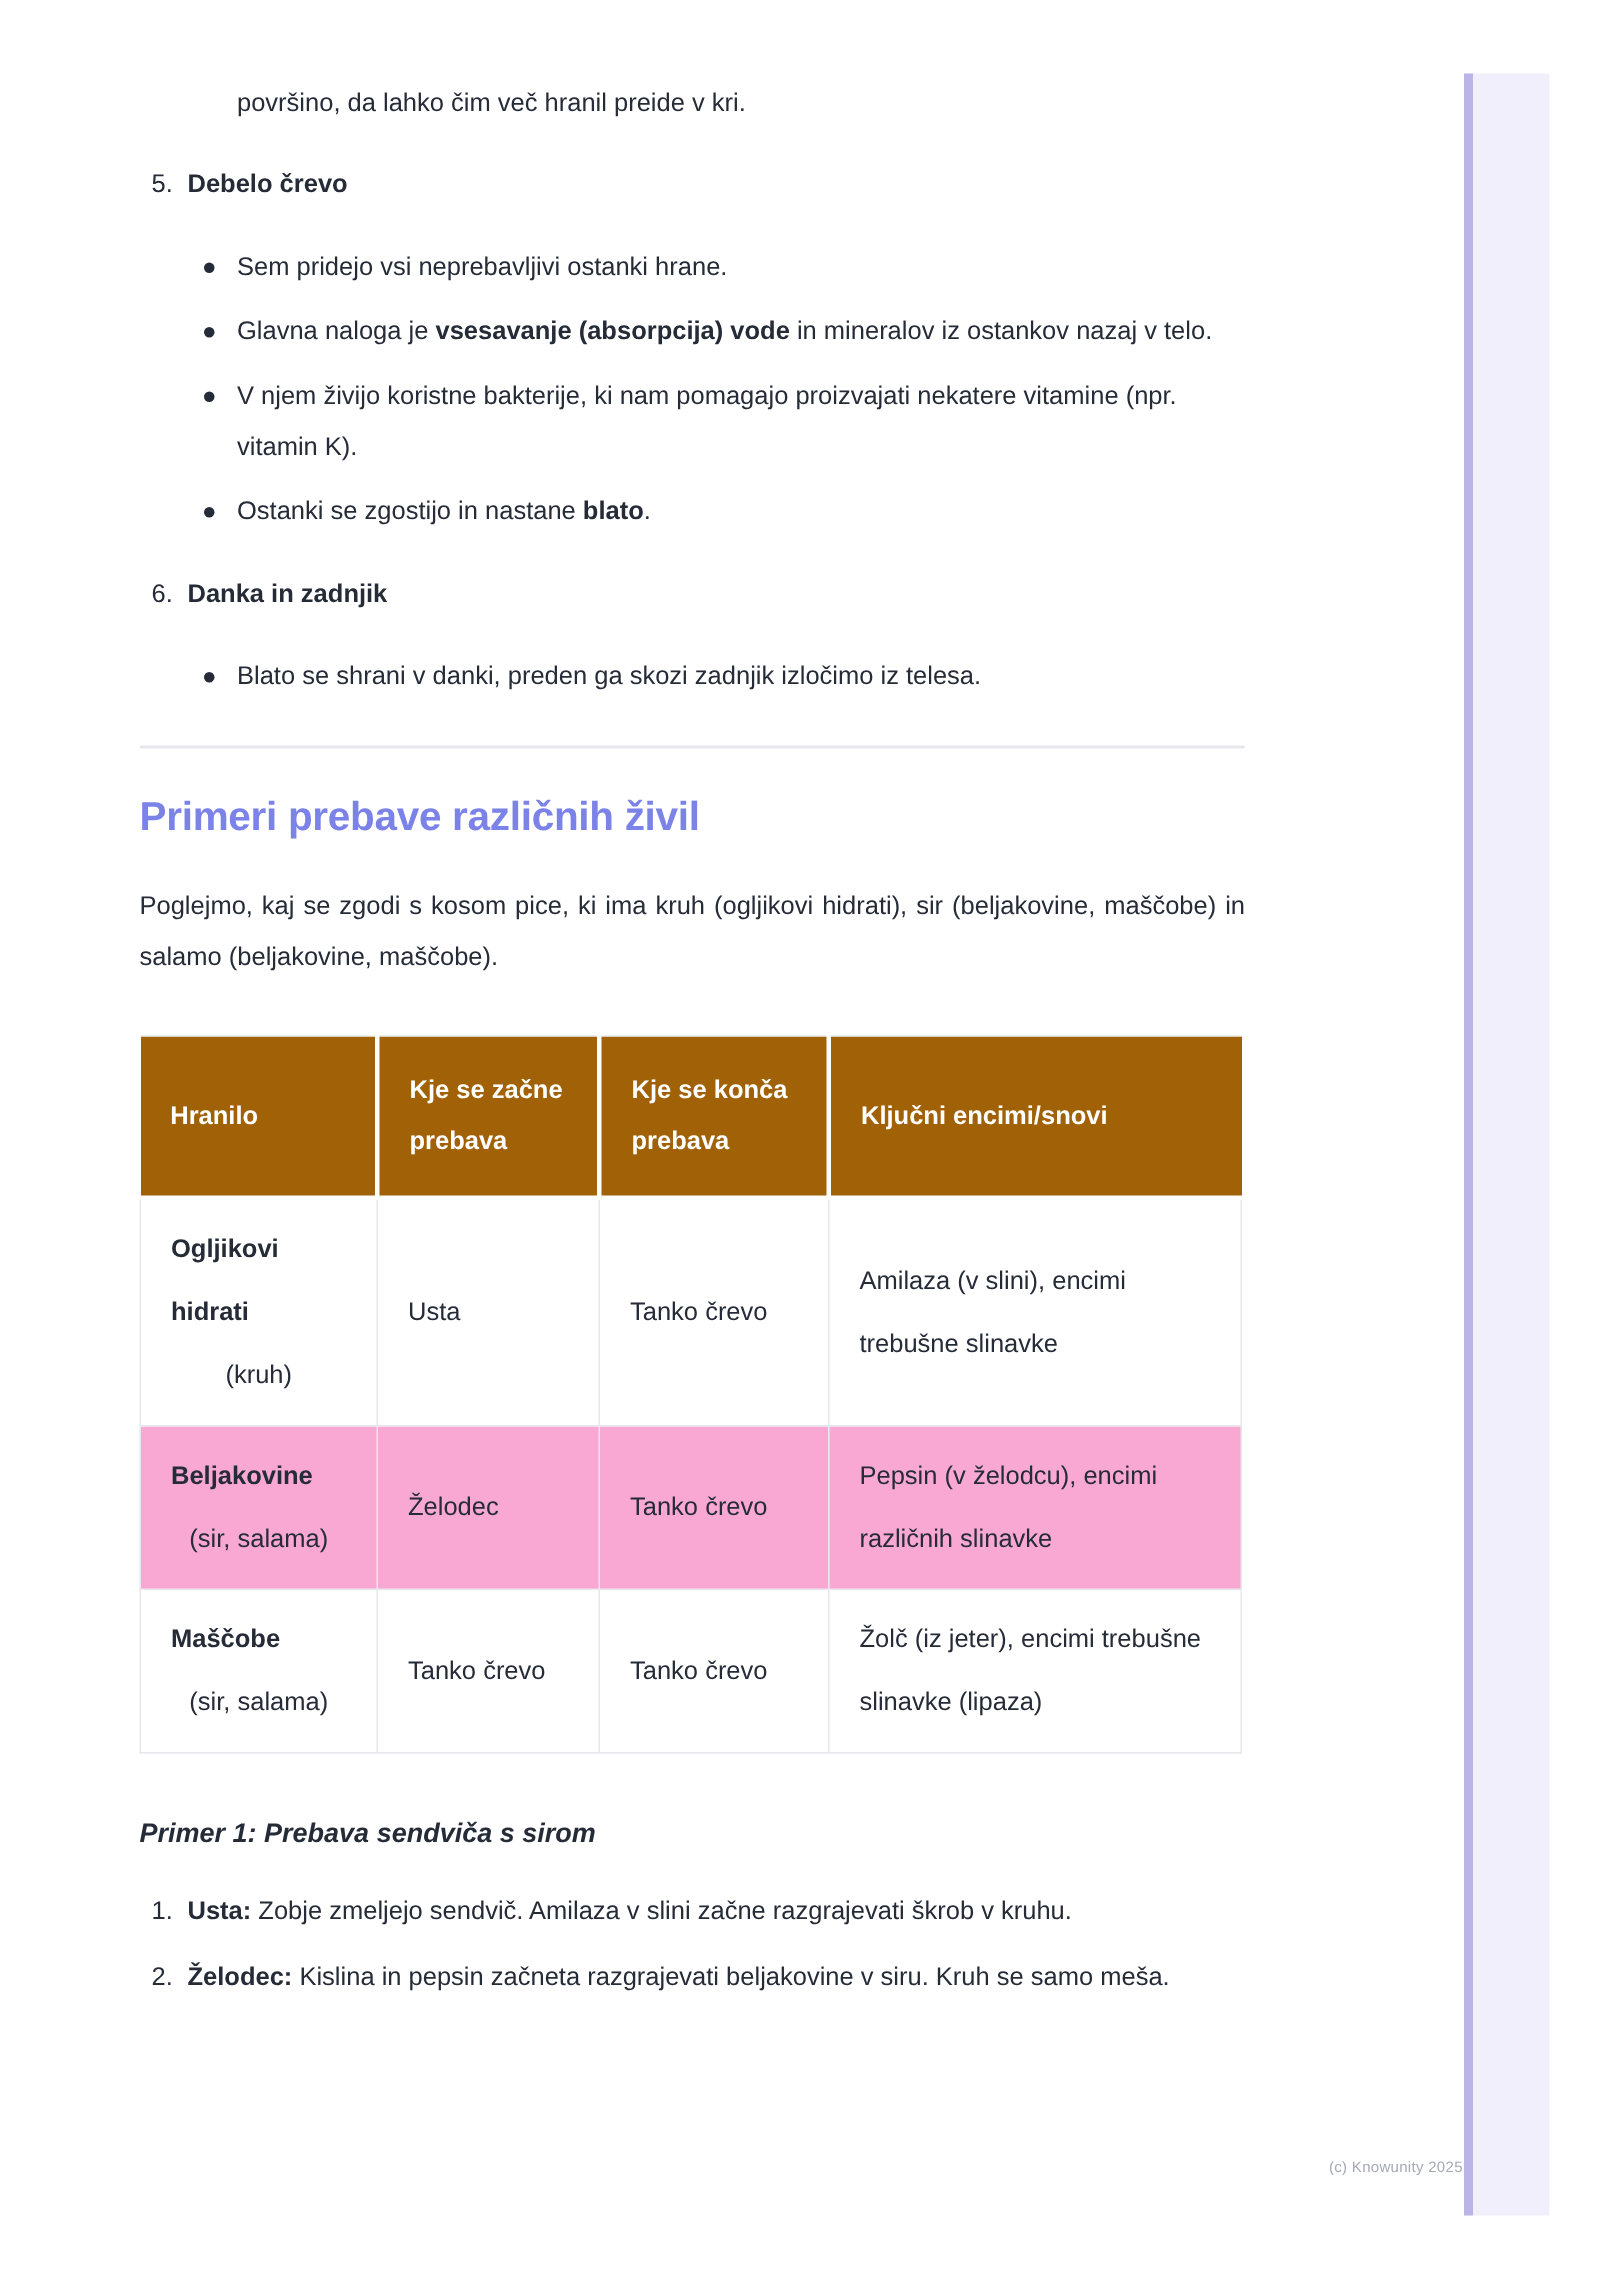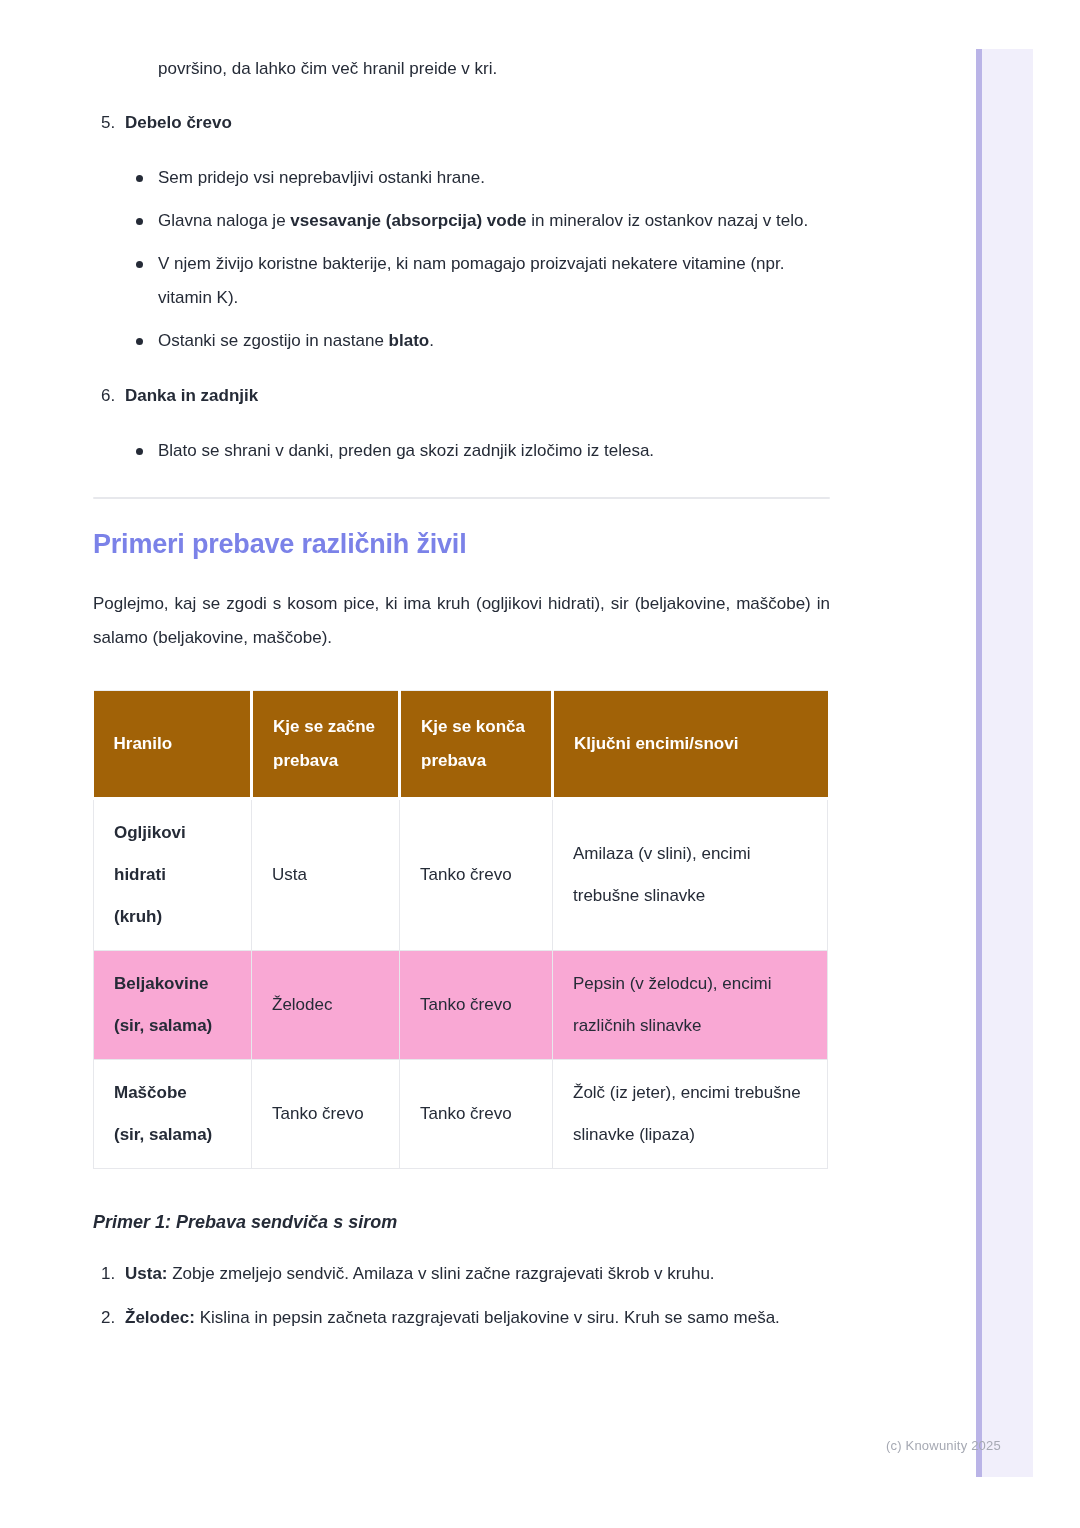--- a/index.html
+++ b/index.html
@@ -29,36 +29,36 @@
     padding:19px 20px;border-right:3px solid #ffffff;border-bottom:3px solid #ffffff;
     border-top:1px solid #eceef2;vertical-align:middle;font-size:17px;line-height:34px;
   }
   table.nutrients th:last-child{border-right:none;}
   table.nutrients td{
     border:1px solid #e7e8ec;padding:12px 20px;vertical-align:middle;
     font-size:17px;line-height:42px;background:#ffffff;
   }
   table.nutrients tr.alt td{background:#f9a8d4;}
   .food{font-weight:bold;display:block;}
-  .note{display:block;font-weight:bold;}
+  .note{display:block;font-weight:normal;text-align:center;}
   .narrow{max-width:92px;}
   
   .example-heading{margin:36px 0 0;font-size:18px;line-height:34px;font-weight:bold;font-style:italic;}
   ol.steps{list-style:none;margin:0;padding:0;}
   ol.steps li{position:relative;padding-left:32px;}
   ol.steps li.s1{margin-top:18px;}
   ol.steps li.s2{margin-top:10px;}
   .step-num{position:absolute;left:8px;top:0;}
   
   .side-strip{
     position:absolute;left:976px;top:49px;width:57px;height:1428px;
     background:#f1effb;border-left:6px solid #bab4e7;box-sizing:border-box;
   }
   .copyright{
-    position:absolute;top:1437px;left:886px;font-size:13px;line-height:18px;
+    position:absolute;top:1437px;left:886px;font-size:10px;line-height:18px;
     color:#a6a9b3;letter-spacing:0.2px;z-index:5;white-space:nowrap;
   }
 </style>
 </head>
 <body>
 
 <div class="side-strip"></div>
 
 <main class="content">
 

